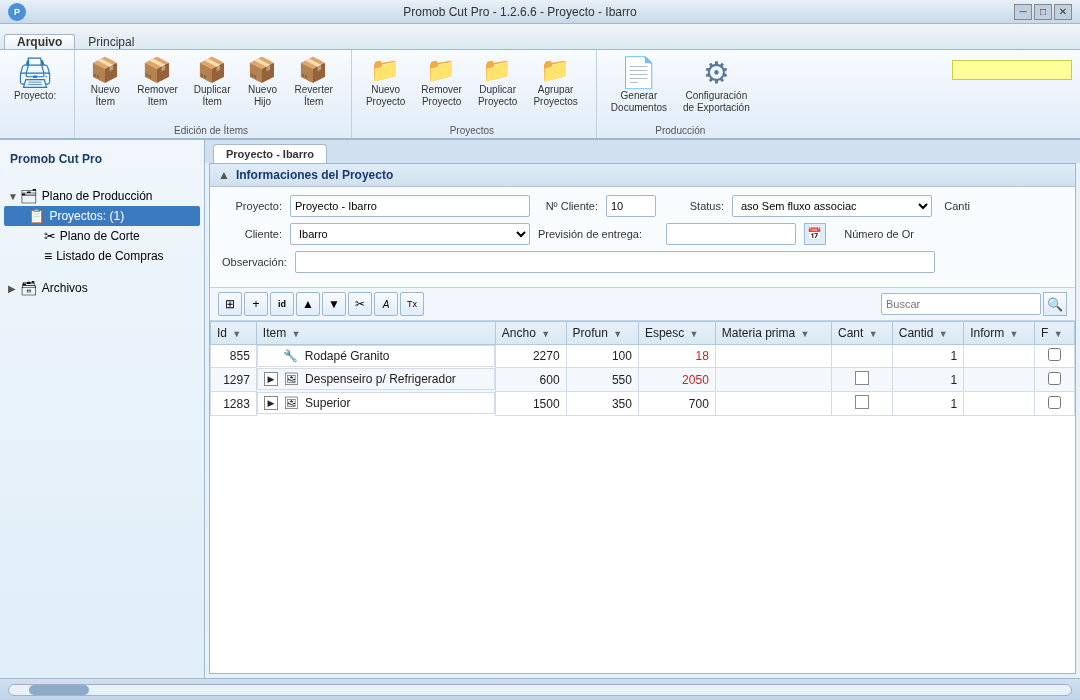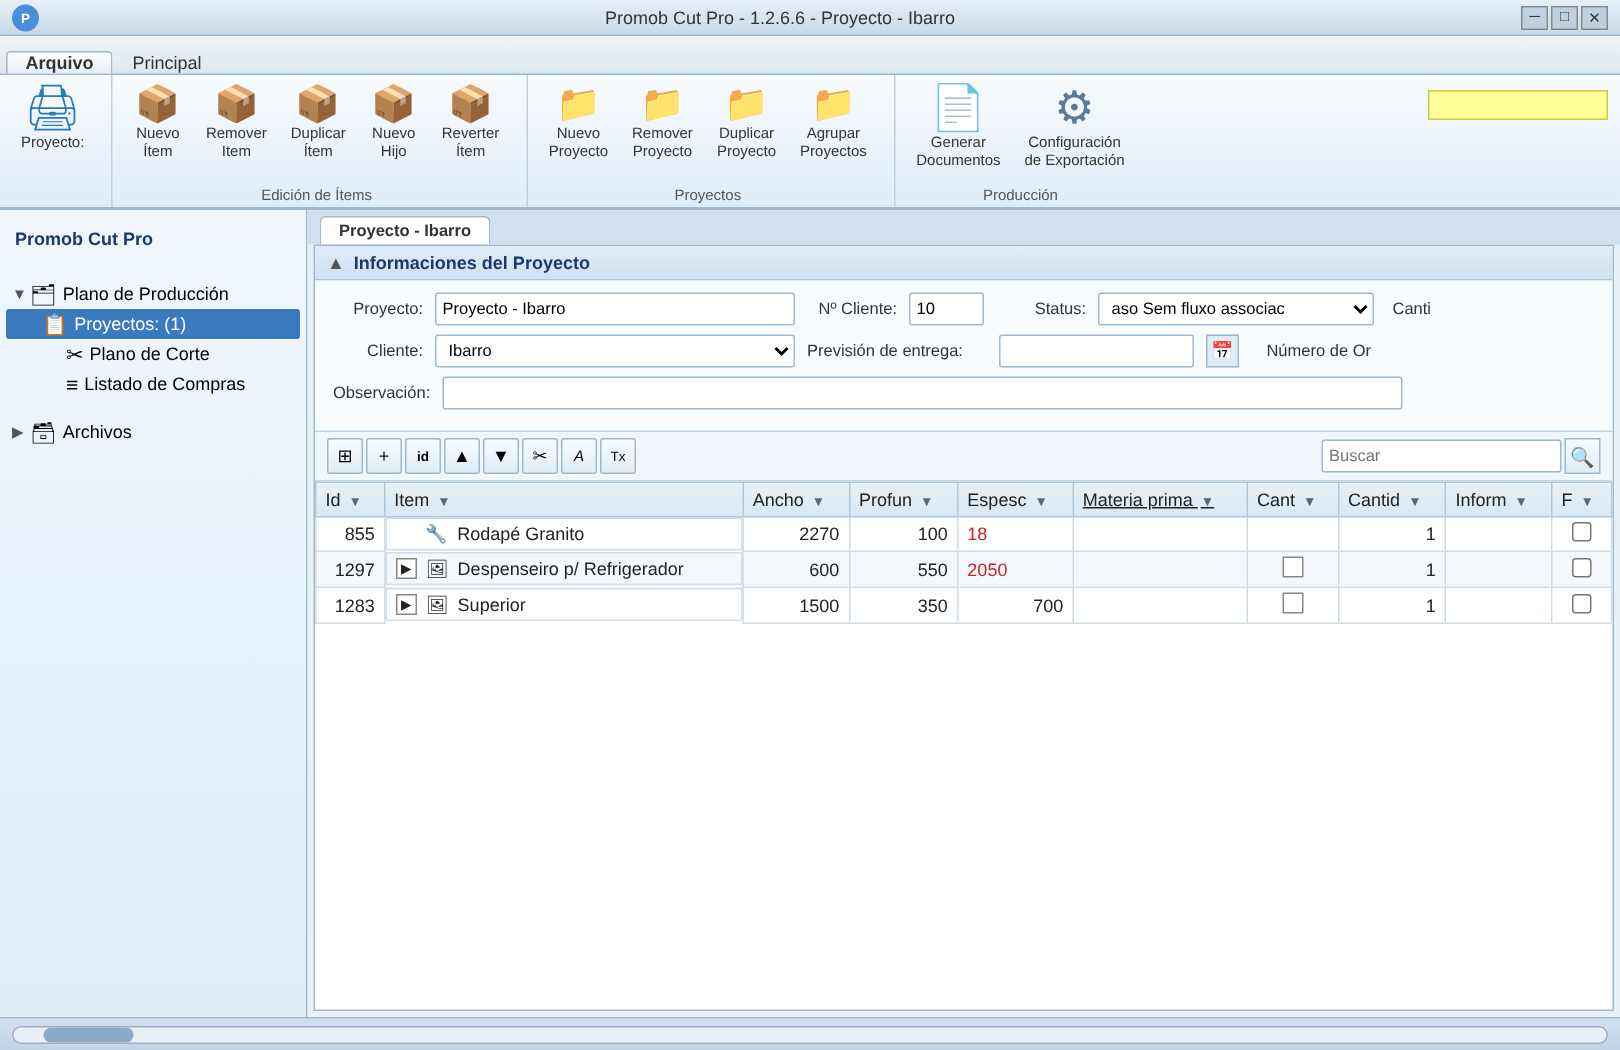--- a/index.html
+++ b/index.html
@@ -254,21 +254,21 @@
     .form-input-wide { width: 240px; }
     .form-input-sm { width: 50px; }
     .form-select {
       height: 22px;
       border: 1px solid #a0b8d0;
       background: white;
       padding: 2px 4px;
       font-size: 11px;
       border-radius: 2px;
     }
-    .form-select-med { width: 184px; }
+    .form-select-med { width: 200px; }
     .form-btn-date {
       width: 22px; height: 22px;
       background: #e0ecf8;
       border: 1px solid #a0b8d0;
       cursor: pointer;
       display: flex; align-items: center; justify-content: center;
       font-size: 12px;
     }
 
     
@@ -331,21 +331,21 @@
     }
     thead th .filter-icon { color: #666; font-size: 9px; margin-left: 2px; cursor: pointer; }
     tbody tr { background: white; }
     tbody tr:nth-child(even) { background: #f4f8fc; }
     tbody td {
       padding: 3px 6px;
       border: 1px solid #d0dce8;
       color: #222;
     }
     .td-num { text-align: right; }
-    .td-red { color: #cc2222; text-align: left; }
+    .td-red { color: #cc2222; text-align: right; }
     .expand-btn {
       width: 14px; height: 14px;
       border: 1px solid #888;
       background: white;
       cursor: pointer;
       font-size: 9px;
       display: inline-flex; align-items: center; justify-content: center;
       margin-right: 4px;
     }
     .row-checkbox {
@@ -544,21 +544,21 @@
 
       <div class="table-container">
         <table>
           <thead>
             <tr>
               <th>Id <span class="filter-icon">▼</span></th>
               <th>Item <span class="filter-icon">▼</span></th>
               <th>Ancho <span class="filter-icon">▼</span></th>
               <th>Profun <span class="filter-icon">▼</span></th>
               <th>Espesc <span class="filter-icon">▼</span></th>
-              <th style="min-width:100px;text-decoration:underline;">Materia prima <span class="filter-icon">▼</span></th>
+              <th style="min-width:100px;">Materia prima <span class="filter-icon">▼</span></th>
               <th>Cant <span class="filter-icon">▼</span></th>
               <th>Cantid <span class="filter-icon">▼</span></th>
               <th>Inform <span class="filter-icon">▼</span></th>
               <th>F <span class="filter-icon">▼</span></th>
             </tr>
           </thead>
           <tbody id="table-body">
           <tr>
                 <td class="td-num">855</td>
                 <td style="display: flex; align-items: center; gap: 2px;">

